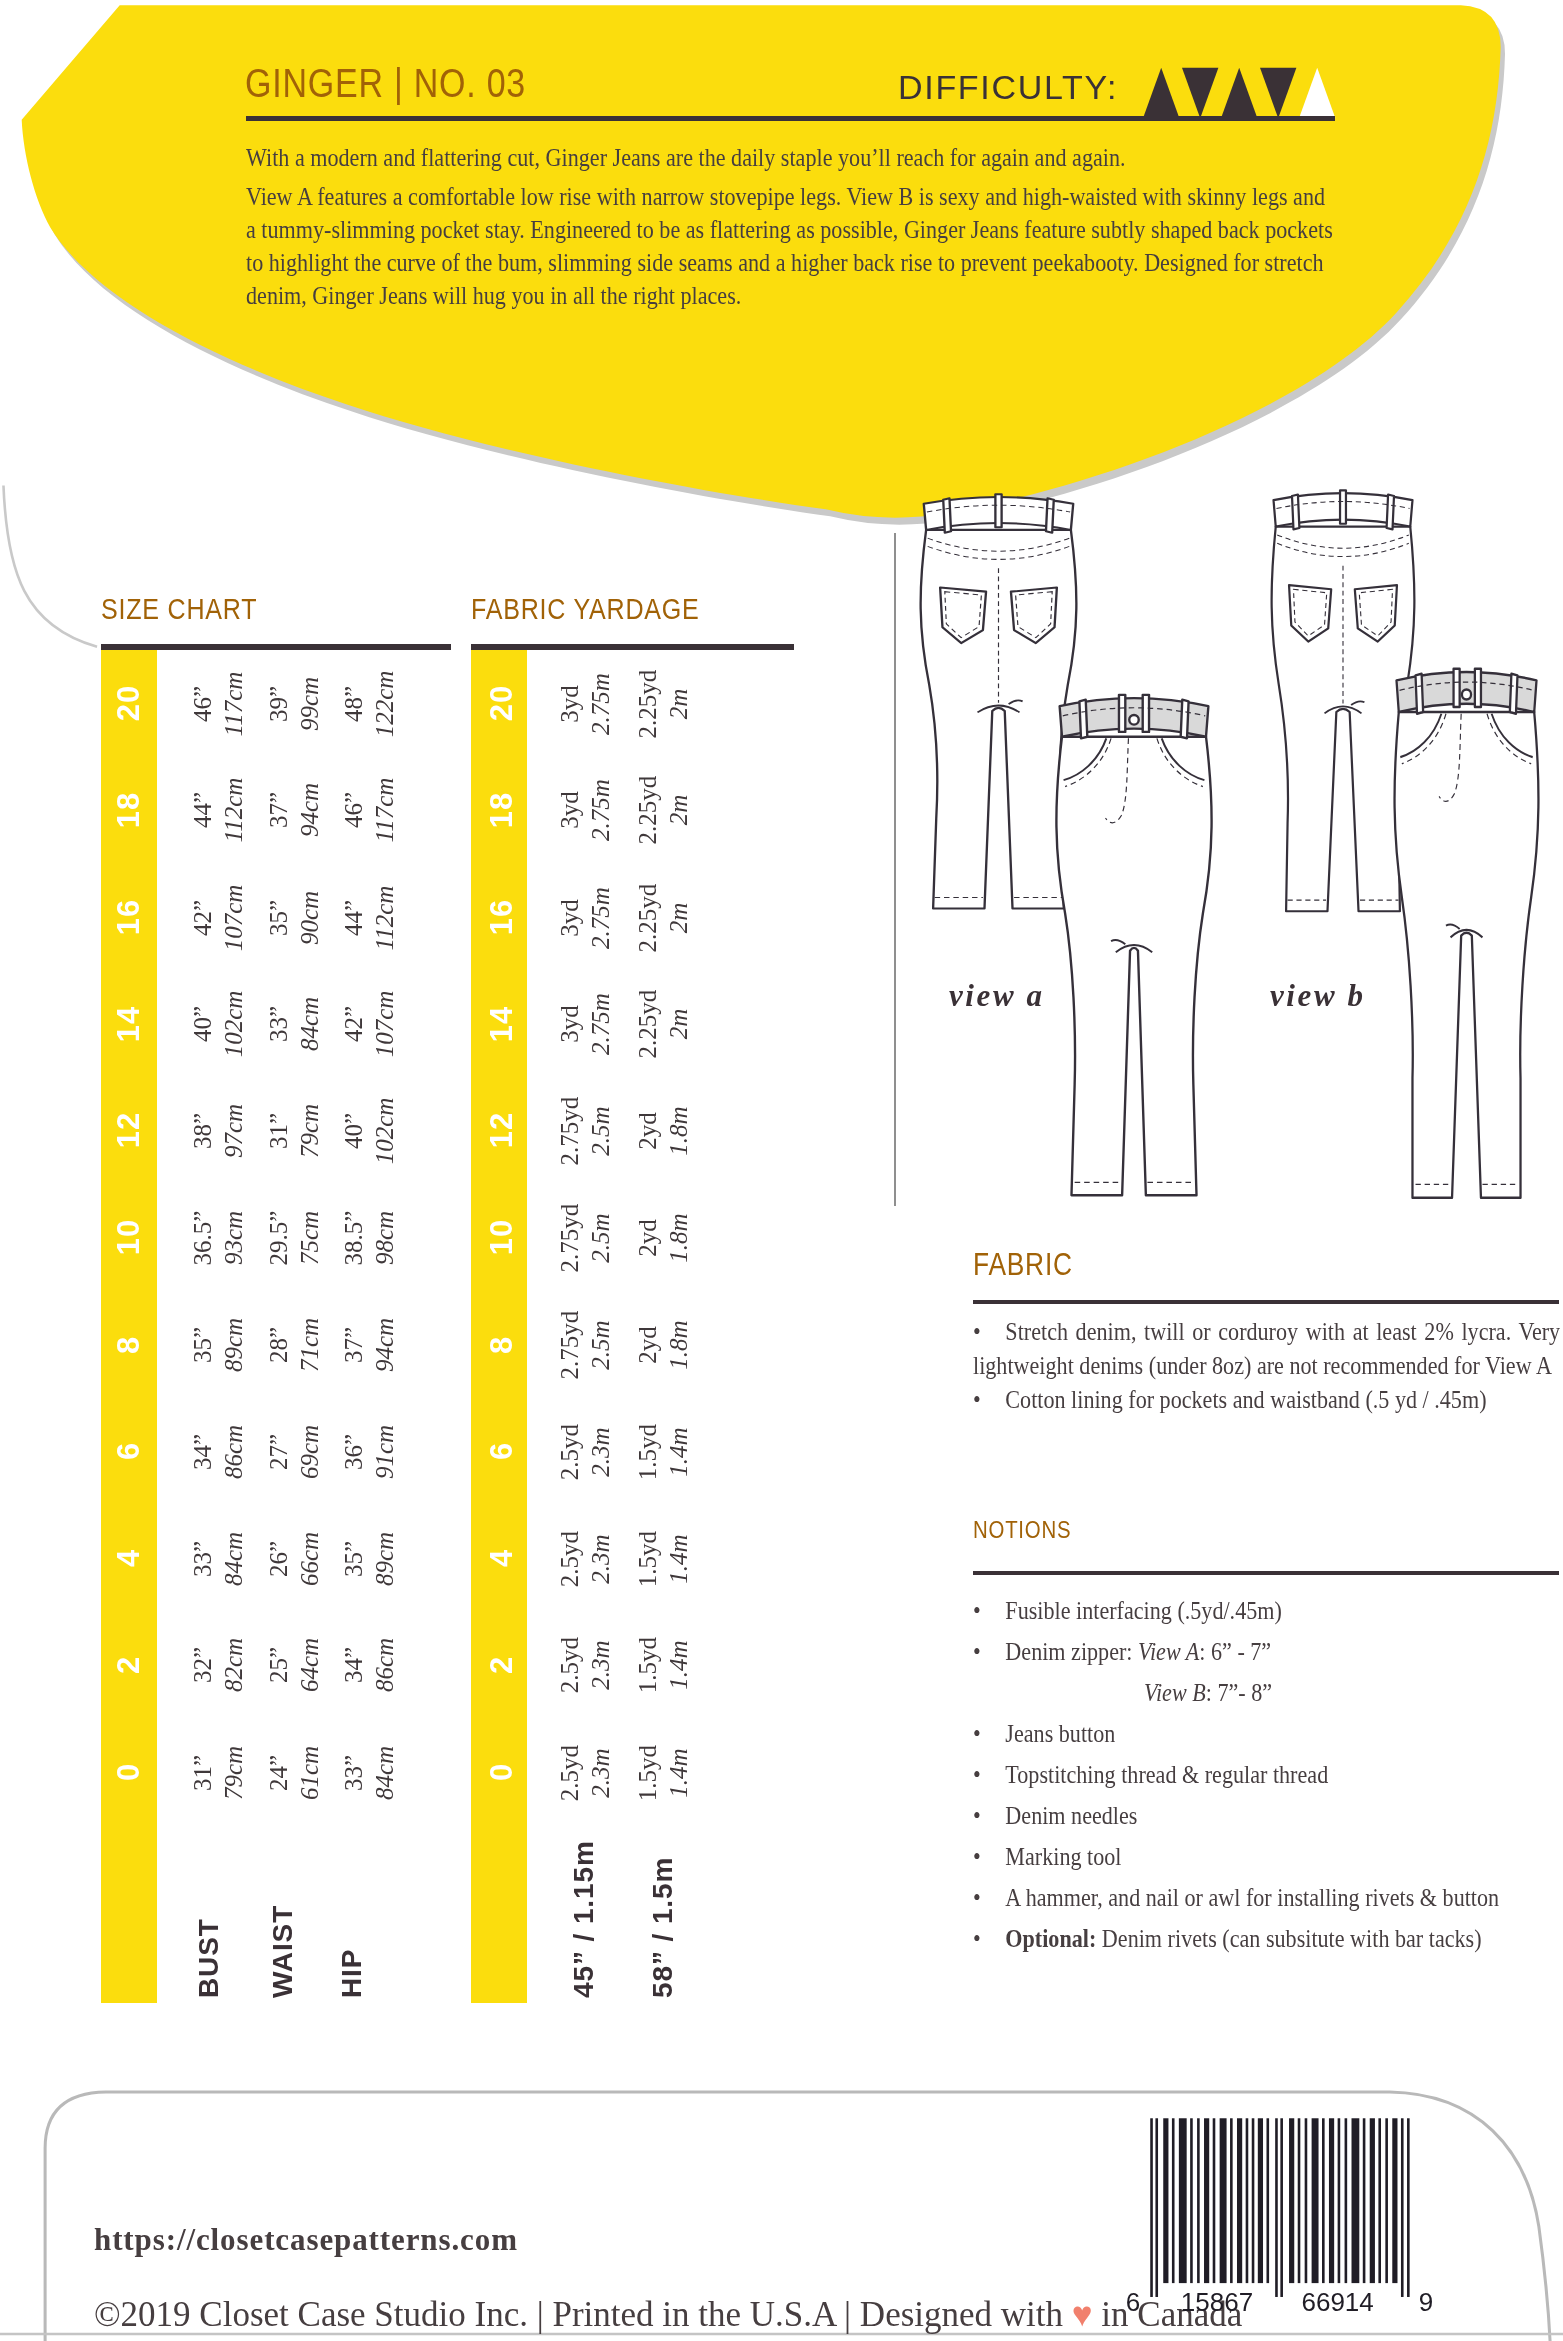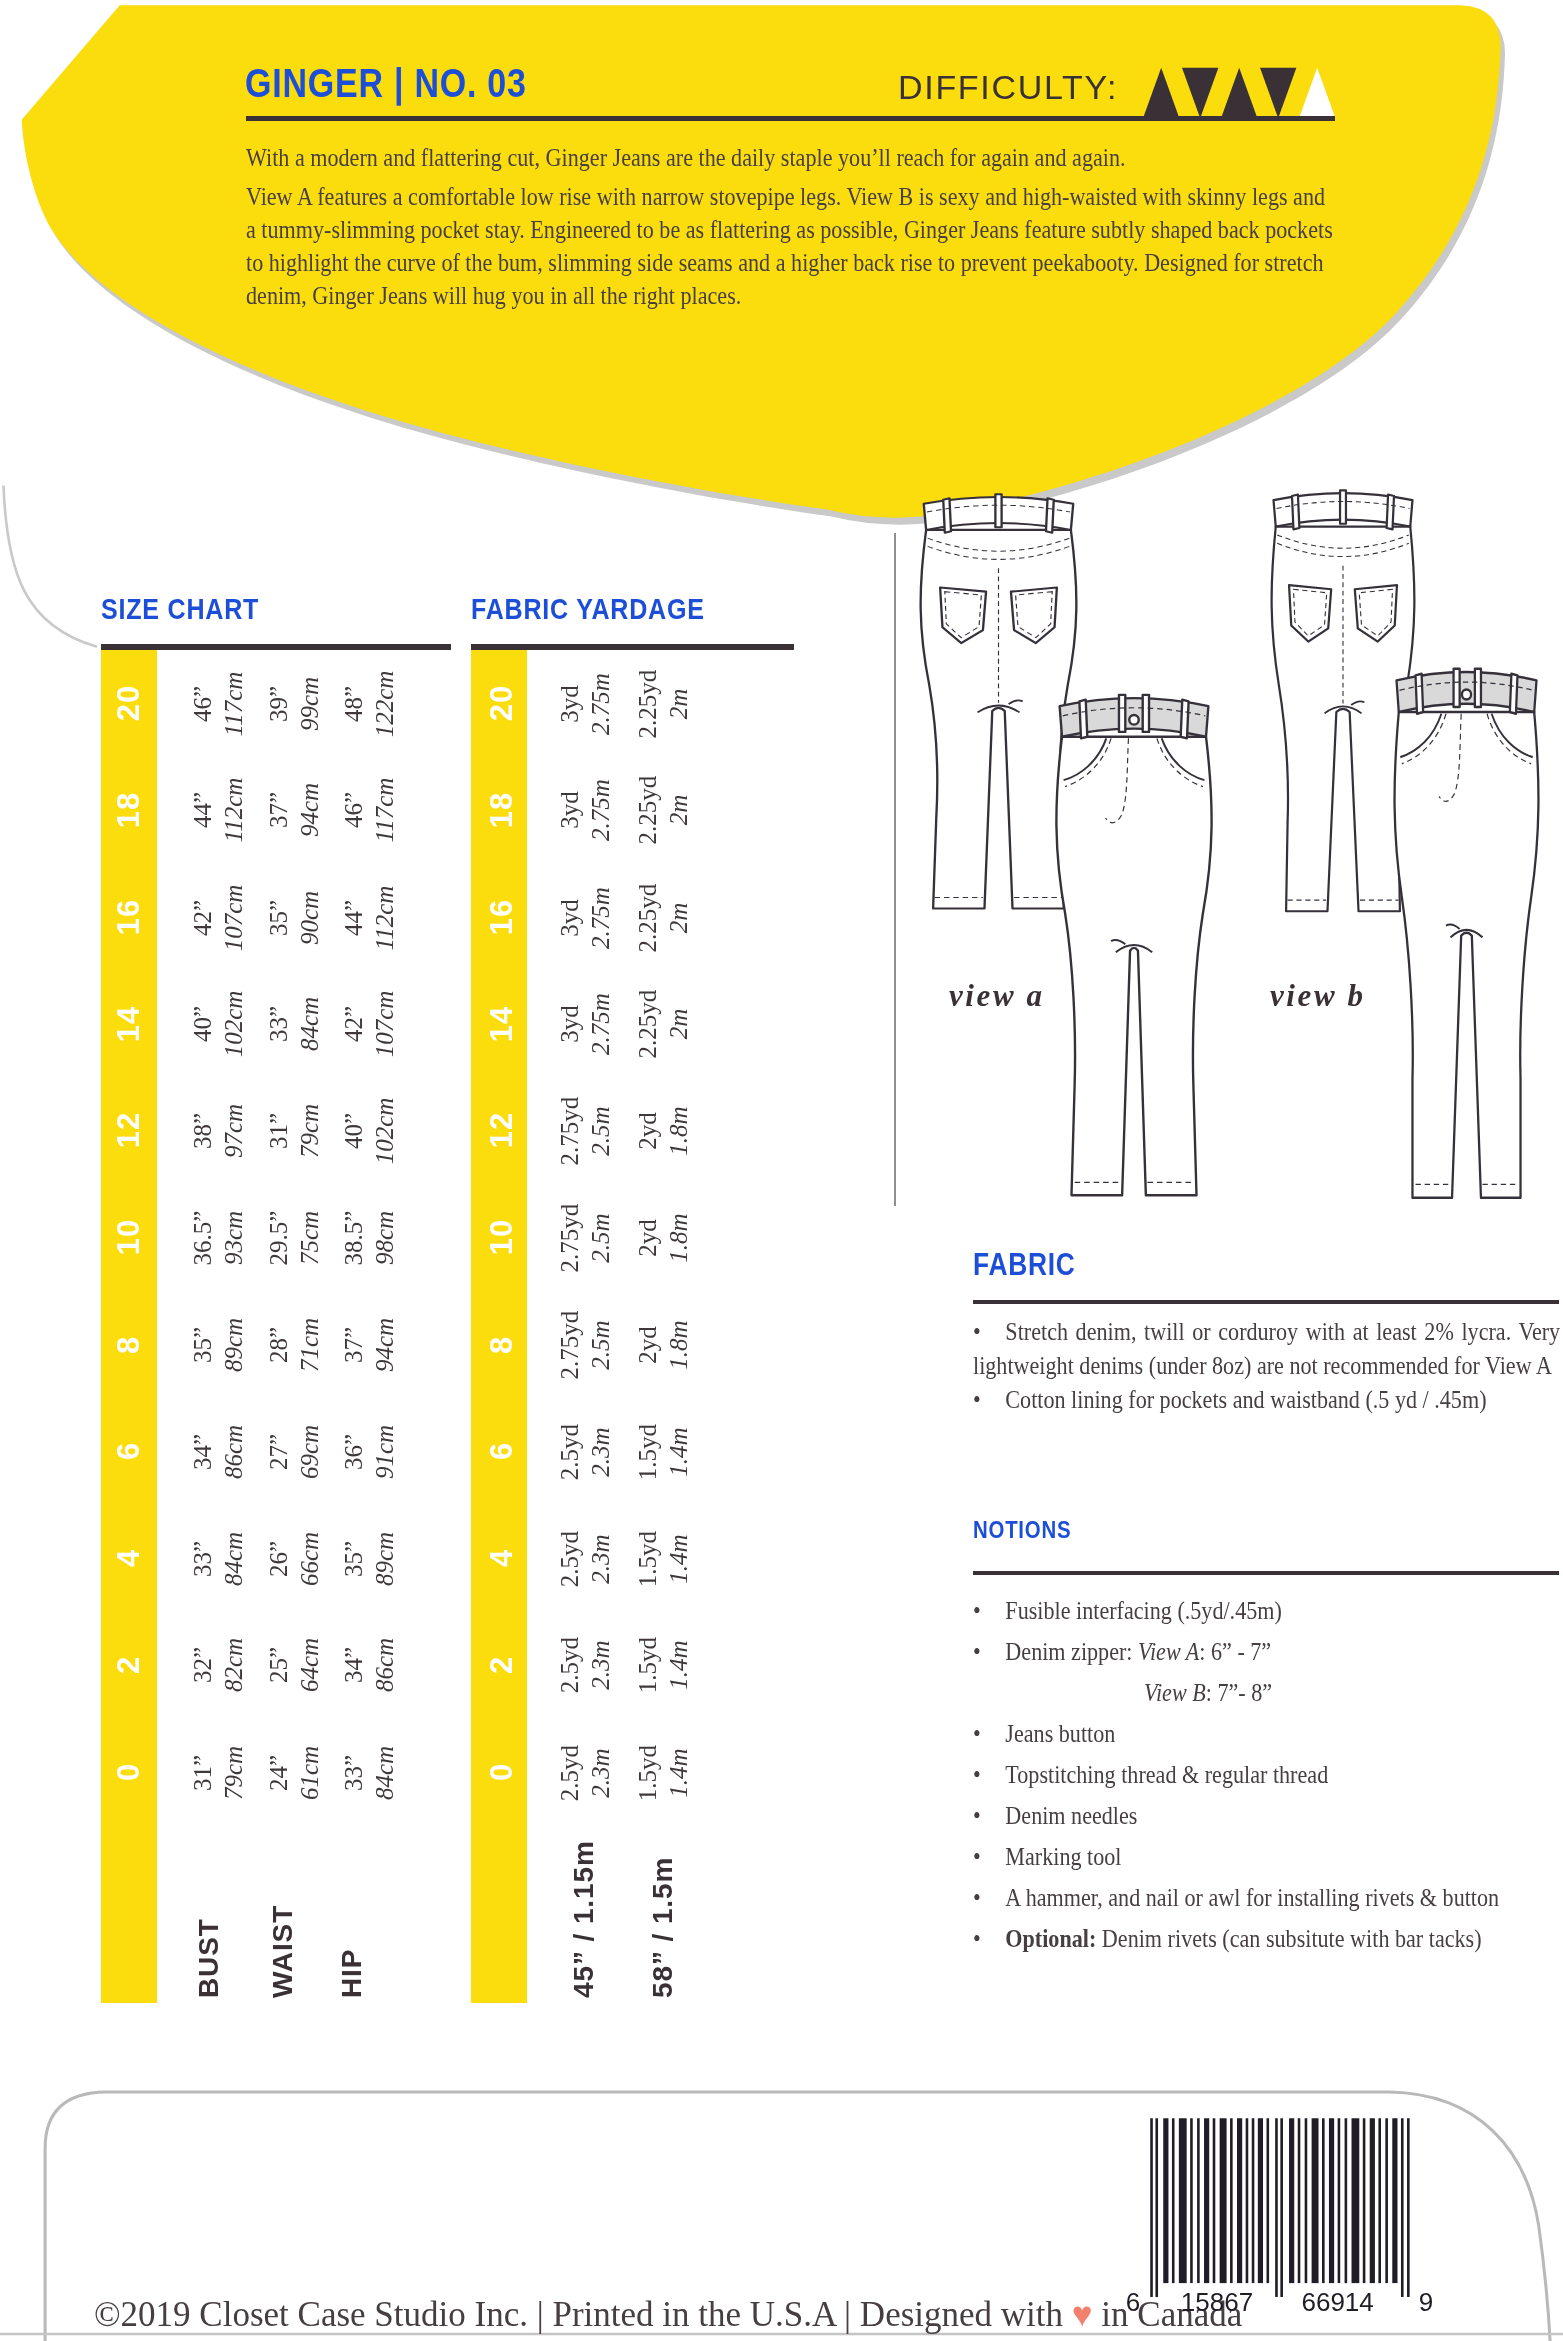--- a/index.html
+++ b/index.html
@@ -1,19 +1,19 @@
 <!DOCTYPE html>
 <html style="font-size:14px"><head>
 <meta charset="utf-8">
 <style>
   html,body{margin:0;padding:0;background:#ffffff;}
   .page{position:relative;width:1564px;height:2342px;background:#fff;overflow:hidden;
         font-family:"Liberation Sans",sans-serif;}
   .abs{position:absolute;}
-  .hd{font-family:"Liberation Sans",sans-serif;font-weight:700;color:#1d4ed8;}
+  .hd{font-family:"Liberation Sans",sans-serif;font-weight:400;color:#a16207;}
   .cond{display:inline-block;transform:scaleX(.85);transform-origin:0 50%;letter-spacing:0.9px;white-space:nowrap;}
   .serif{font-family:"Liberation Serif",serif;color:#463e40;}
   .para{width:1285px;transform:scaleX(.851);transform-origin:0 0;
         font:26px/33px "Liberation Serif",serif;color:#463e40;}
   .rpara{width:690px;transform:scaleX(.851);transform-origin:0 0;
         font:26px/34px "Liberation Serif",serif;color:#463e40;}
   .rule{background:#3a3136;}
   .strip{background:#fbdd0d;}
   
   .rsize{position:absolute;width:107px;height:56px;transform:rotate(-90deg);
@@ -486,20 +486,21 @@
       <div class="nline"><span class="bu">•</span><span>A hammer, and nail or awl for installing rivets &amp; button</span></div>
       <div class="nline"><span class="bu">•</span><span class="bo">Optional:</span><span> Denim rivets (can subsitute with bar tacks)</span></div>
     </div>
   </div>
 
   <svg class="abs" style="left:0;top:2077px" width="1564" height="265" viewBox="0 0 1803 305">
     <path d="M52,305 L52,82 Q52,18 122,17 L1602,17 C1703,19 1760,82 1774,172 Q1784,245 1787,305" stroke="#b9b9b9" stroke-width="3.5" fill="none"></path>
     <path d="M0,296 L1803,296" stroke="#c4c4c4" stroke-width="3" fill="none"></path>
   </svg>
 
+  <div class="abs serif" style="left:94px;top:2222px;font-size:31px;font-weight:700;letter-spacing:0.9px">https://closetcasepatterns.com</div>
   <div class="abs serif" style="left:94px;top:2295px;font-size:35px">
     <span>©2019 Closet Case Studio Inc.  |  Printed in the U.S.A  |  Designed with </span><span style="color:#f1806d">♥</span><span> in Canada</span>
   </div>
 
   <svg class="abs" style="left:1119px;top:2113px" width="321" height="204" viewBox="0 0 370 235">
     <g fill="#201d26">
       <rect x="36" y="6" width="3" height="206"></rect>
         <rect x="42" y="6" width="3" height="206"></rect>
       <rect x="51" y="6" width="6" height="190"></rect>
         <rect x="61" y="6" width="3" height="190"></rect>

